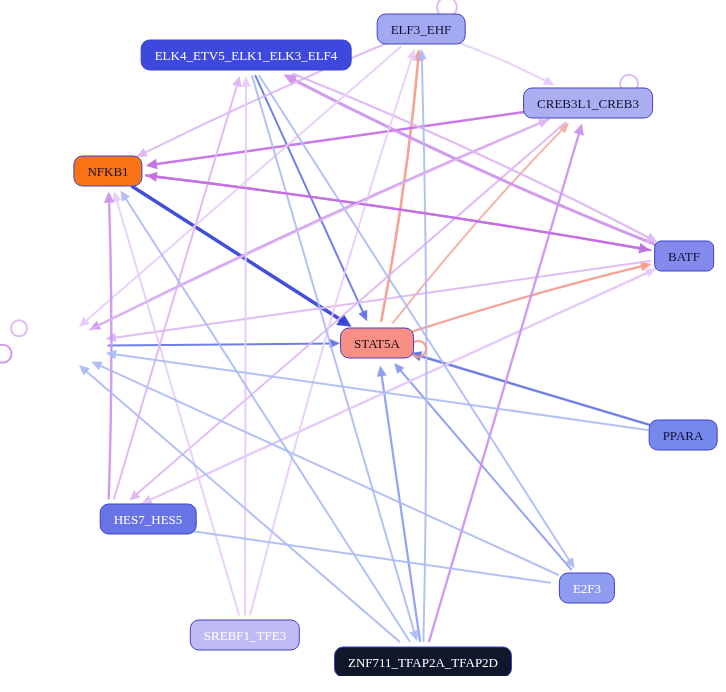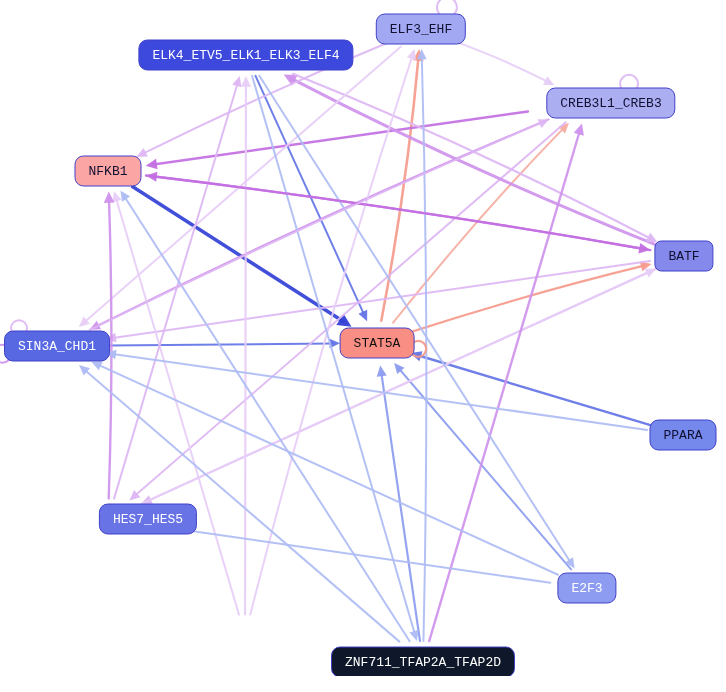--- a/index.html
+++ b/index.html
@@ -1,21 +1,21 @@
 <!DOCTYPE html>
 <html><head>
 <meta charset="utf-8">
 <style>
   html,body{margin:0;padding:0;background:#ffffff;}
   #graph{
     position:relative;
     width:726px;height:676px;
     background:#ffffff;
     overflow:hidden;
-    font-family:Liberation Mono, monospace;
+    font-family:Liberation Serif, serif;
   }
   #edge-layer{position:absolute;left:0;top:0;}
   .node{
     position:absolute;
     transform:translate(-50%,-50%);
     padding:8px 13px;
     border-radius:9px;
     border:1.4px solid #4040c8;
     font-size:13px;
     line-height:1;
@@ -105,22 +105,22 @@
       <polygon points="105.62897073946381,352.91370350768733 116.60106400905411,349.62536513041965 115.24979606487486,359.12978909734335" fill="#aebcf4" opacity="0.95"></polygon>
       <circle cx="446.9015627889378" cy="7.266008216887155" r="10" fill="none" stroke="#ddb6f3" stroke-width="2" opacity="0.92"></circle>
       <circle cx="629.0611662784091" cy="83.85286371160201" r="9" fill="none" stroke="#ddb6f3" stroke-width="2" opacity="0.92"></circle>
       <circle cx="2.4966314822834175" cy="353.659948905572" r="9" fill="none" stroke="#cf92ec" stroke-width="2" opacity="0.92"></circle>
       <circle cx="19.0158511480355" cy="328.28770050182953" r="8" fill="none" stroke="#ddb6f3" stroke-width="2" opacity="0.92"></circle>
       <circle cx="418.16388903664716" cy="348.785207324807" r="8" fill="none" stroke="#f59a8c" stroke-width="2.2" opacity="0.92"></circle>
     </svg>
 
 <div class="node" style="left: 421px; top: 29px; background: rgb(162, 169, 242); color: rgb(16, 16, 48);">ELF3_EHF</div>
     <div class="node" style="left: 246px; top: 55px; background: rgb(60, 73, 220); color: rgb(255, 255, 255);">ELK4_ETV5_ELK1_ELK3_ELF4</div>
-    <div class="node" style="left: 588px; top: 103px; background: rgb(172, 174, 242); color: rgb(16, 16, 48); margin-left: 23px;">CREB3L1_CREB3</div>
-    <div class="node" style="left: 108px; top: 171px; background: #fca5a5; color: rgb(16, 16, 48);">NFKB1</div>
+    <div class="node" style="left: 588px; top: 103px; background: rgb(172, 174, 242); color: rgb(16, 16, 48);">CREB3L1_CREB3</div>
+    <div class="node" style="left: 108px; top: 171px; background: #f97316; color: rgb(16, 16, 48);">NFKB1</div>
     <div class="node" style="left: 684px; top: 256px; background: rgb(133, 137, 236); color: rgb(16, 16, 48); border-radius: 7px;">BATF</div>
-    <div class="node" style="left: 57px; top: 346px; background: rgb(88, 104, 227); color: rgb(255, 255, 255);">SIN3A_CHD1</div>
     <div class="node" style="left: 377px; top: 343px; background: rgb(249, 142, 132); color: rgb(16, 16, 16);">STAT5A</div>
     <div class="node" style="left: 683px; top: 435px; background: rgb(117, 136, 236); color: rgb(16, 16, 48);">PPARA</div>
     <div class="node" style="left: 108px; top: 519px; background: rgb(104, 116, 230); color: rgb(255, 255, 255); margin-left: 40px;">HES7_HES5</div>
     <div class="node" style="left: 587px; top: 588px; background: rgb(141, 156, 240); color: rgb(255, 255, 255);">E2F3</div>
+    <div class="node" style="left: 245px; top: 635px; background: rgb(191, 188, 245); color: rgb(255, 255, 255);">SREBF1_TFE3</div>
     <div class="node" style="left: 423px; top: 662px; background: #0f172a; color: rgb(255, 255, 255);">ZNF711_TFAP2A_TFAP2D</div>
   </div>
 
 </body></html>

